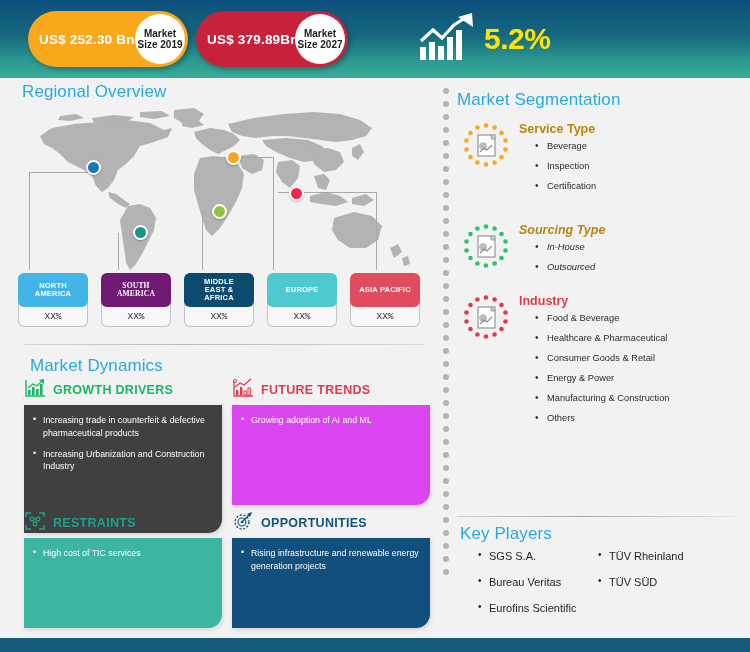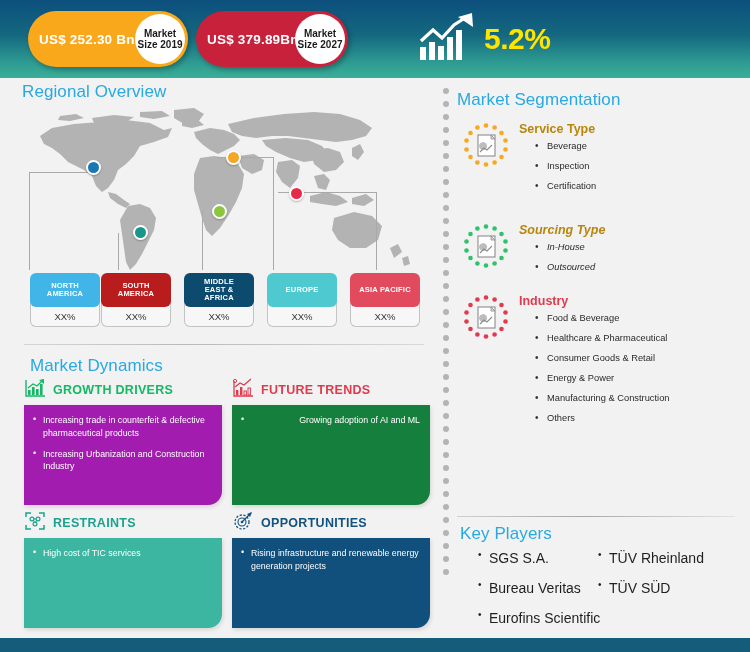--- a/index.html
+++ b/index.html
@@ -62,21 +62,21 @@
     align-items: center; justify-content: center; line-height: 1.05;
     position: relative; z-index: 2;
   }
   .region-head span {
     color: #ffffff; font-size: 7.5px; font-weight: bold; letter-spacing: .2px;
   }
   .region-val {
     margin-top: -6px; height: 26px; border: 1px solid #c3c3c3; border-top: none;
     border-radius: 0 0 6px 6px; background: #f7f7f7;
     display: flex; align-items: flex-end; justify-content: center; padding-bottom: 4px;
-    font-size: 9.5px; color: #333; position: relative; z-index: 1;
+    font-size: 9.5px; color: #333; position: relative; z-index: 1; font-family: Liberation Mono, monospace;
   }
 
   .divider-line {
     position: absolute; left: 24px; top: 344px; width: 400px; height: 1px;
     background: linear-gradient(90deg,#d6d6d6 0%, #b9b9b9 40%, #d9d9d9 100%);
   }
   #market-dynamics-title { position: absolute; left: 30px; top: 356px; }
 
   .dyn-block { position: absolute; width: 198px; }
   .dyn-head { display: flex; align-items: center; gap: 7px; height: 24px; }
@@ -121,21 +121,21 @@
   .kp-divider {
     position: absolute; left: 457px; top: 516px; width: 278px; height: 1px;
     background: linear-gradient(90deg,#cfcfcf 0%, #a8a8a8 45%, #e2e2e2 100%);
   }
   #key-players { position: absolute; left: 460px; top: 524px; width: 290px; }
   .kp-cols { display: flex; margin-top: 6px; }
   .kp-col { list-style: none; }
   .kp-col:first-child { width: 130px; padding-left: 18px; }
   .kp-col:last-child  { padding-left: 8px; }
   .kp-col li {
-    font-size: 14px; color: #1f1f1f; margin-bottom: 14px;
+    font-size: 11px; color: #1f1f1f; margin-bottom: 14px;
     position: relative; padding-left: 11px; white-space: nowrap;
   }
   .kp-col li:before {
     content: "•"; position: absolute; left: 0; top: -1px; font-size: 10px;
   }
 
   
   .footer {
     position: absolute; left: 0; bottom: 0; width: 750px; height: 14px;
     background: #155b7a;
@@ -238,29 +238,29 @@
 
     <div class="pin" style="left:64px;  top:54px;  background:#1878b4;"></div>
     <div class="pin" style="left:111px; top:119px; background:#16978c;"></div>
     <div class="pin" style="left:190px;top:98px;  background:#8cc63e;"></div>
     <div class="pin" style="left:204px; top:44px;  background:#f5a623;"></div>
     <div class="pin" style="left:267px; top:80px;  background:#e62b4a;"></div>
   </div>
 </div>
 
 <div class="region-row">
-  <div class="region" style="left:12px;">
+  <div class="region" style="left:0px;">
     <div class="region-head" style="background:#42b5e8;">
       <span>NORTH</span>
       <span>AMERICA</span>
     </div>
     <div class="region-val">XX%</div>
   </div>
   <div class="region" style="left:83px;">
-    <div class="region-head" style="background:#b91c1c;">
+    <div class="region-head" style="background:#701a75;font-family:Liberation Serif, serif;">
       <span>SOUTH</span>
       <span>AMERICA</span>
     </div>
     <div class="region-val">XX%</div>
   </div>
   <div class="region" style="left:166px;">
     <div class="region-head" style="background:#0c4a6e;">
       <span>MIDDLE</span>
       <span>EAST &amp;</span>
       <span>AFRICA</span>
@@ -292,21 +292,21 @@
         <rect x="4" y="12" width="2.6" height="5" fill="#14b866"></rect>
         <rect x="8" y="9" width="2.6" height="8" fill="#14b866"></rect>
         <rect x="12" y="11" width="2.6" height="6" fill="#14b866"></rect>
         <rect x="16" y="6" width="2.6" height="11" fill="#14b866"></rect>
         <polyline points="4,10 9,6 13,8 19,2" fill="none" stroke="#14b866" stroke-width="1.3"></polyline>
         <polygon points="20,1 20,6 15,2" fill="#14b866"></polygon>
       </svg>
     </span>
     <span class="dyn-head-label" style="color:#14b866;">GROWTH DRIVERS</span>
   </div>
-  <div class="dyn-body" style="background:#a21caf; height:100px;">
+  <div class="dyn-body" style="background:#404040; height:128px;">
     <ul>
       <li>Increasing trade in counterfeit &amp; defective pharmaceutical products</li>
       <li> Increasing Urbanization and Construction Industry</li>
     </ul>
   </div>
 </div>
 
 <div class="dyn-block" style="left:232px; top:378px;">
   <div class="dyn-head">
     <span>
@@ -315,21 +315,21 @@
         <rect x="4" y="12" width="2.4" height="5" fill="#e03a4e"></rect>
         <rect x="8" y="9" width="2.4" height="8" fill="#e03a4e"></rect>
         <rect x="12" y="13" width="2.4" height="4" fill="none" stroke="#e03a4e" stroke-width="1"></rect>
         <rect x="16" y="10" width="2.4" height="7" fill="none" stroke="#e03a4e" stroke-width="1"></rect>
         <polyline points="3,9 8,5 12,7 19,1" fill="none" stroke="#e03a4e" stroke-width="1.3"></polyline>
         <circle cx="3" cy="3" r="1.6" fill="none" stroke="#e03a4e" stroke-width="1"></circle>
       </svg>
     </span>
     <span class="dyn-head-label" style="color:#e03a4e;">FUTURE TRENDS</span>
   </div>
-  <div class="dyn-body" style="background:#15803d; height:100px;text-align:right;">
+  <div class="dyn-body" style="background:#d946ef; height:100px;">
     <ul>
       <li>Growing adoption of AI and ML</li>
     </ul>
   </div>
 </div>
 
 <div class="dyn-block" style="left:24px; top:511px;">
   <div class="dyn-head">
     <span>
       <svg width="22" height="20" viewBox="0 0 22 20">

